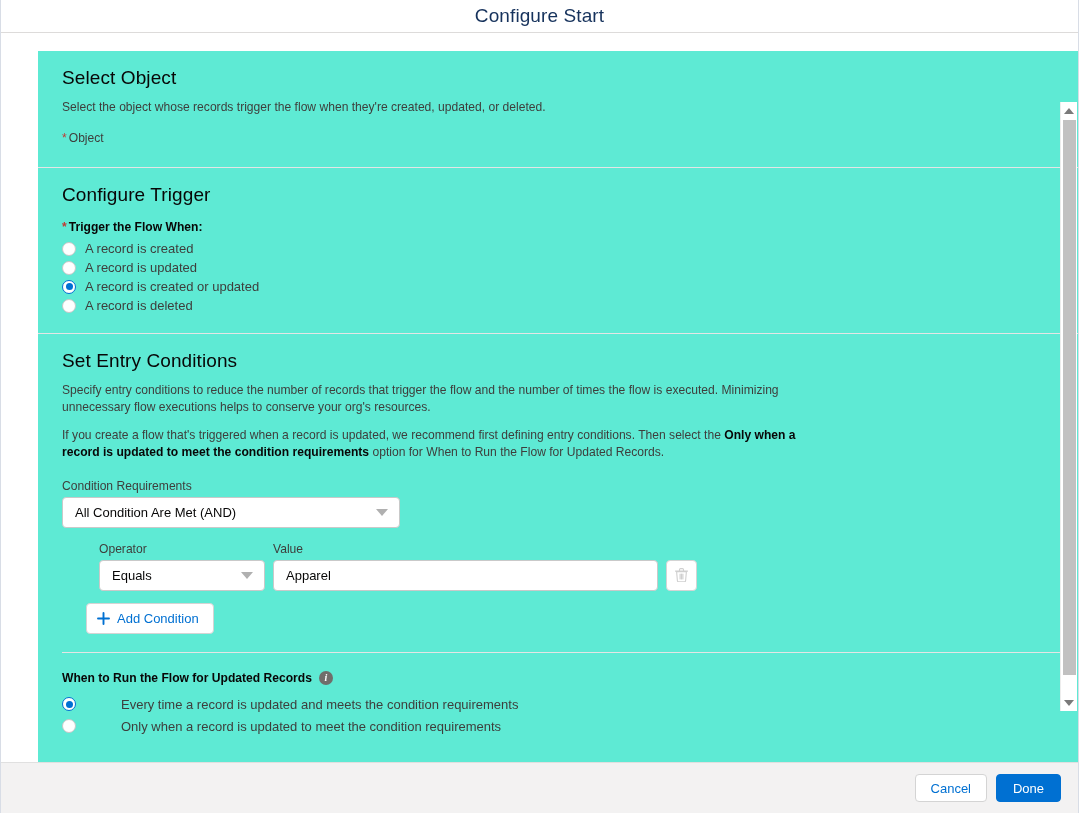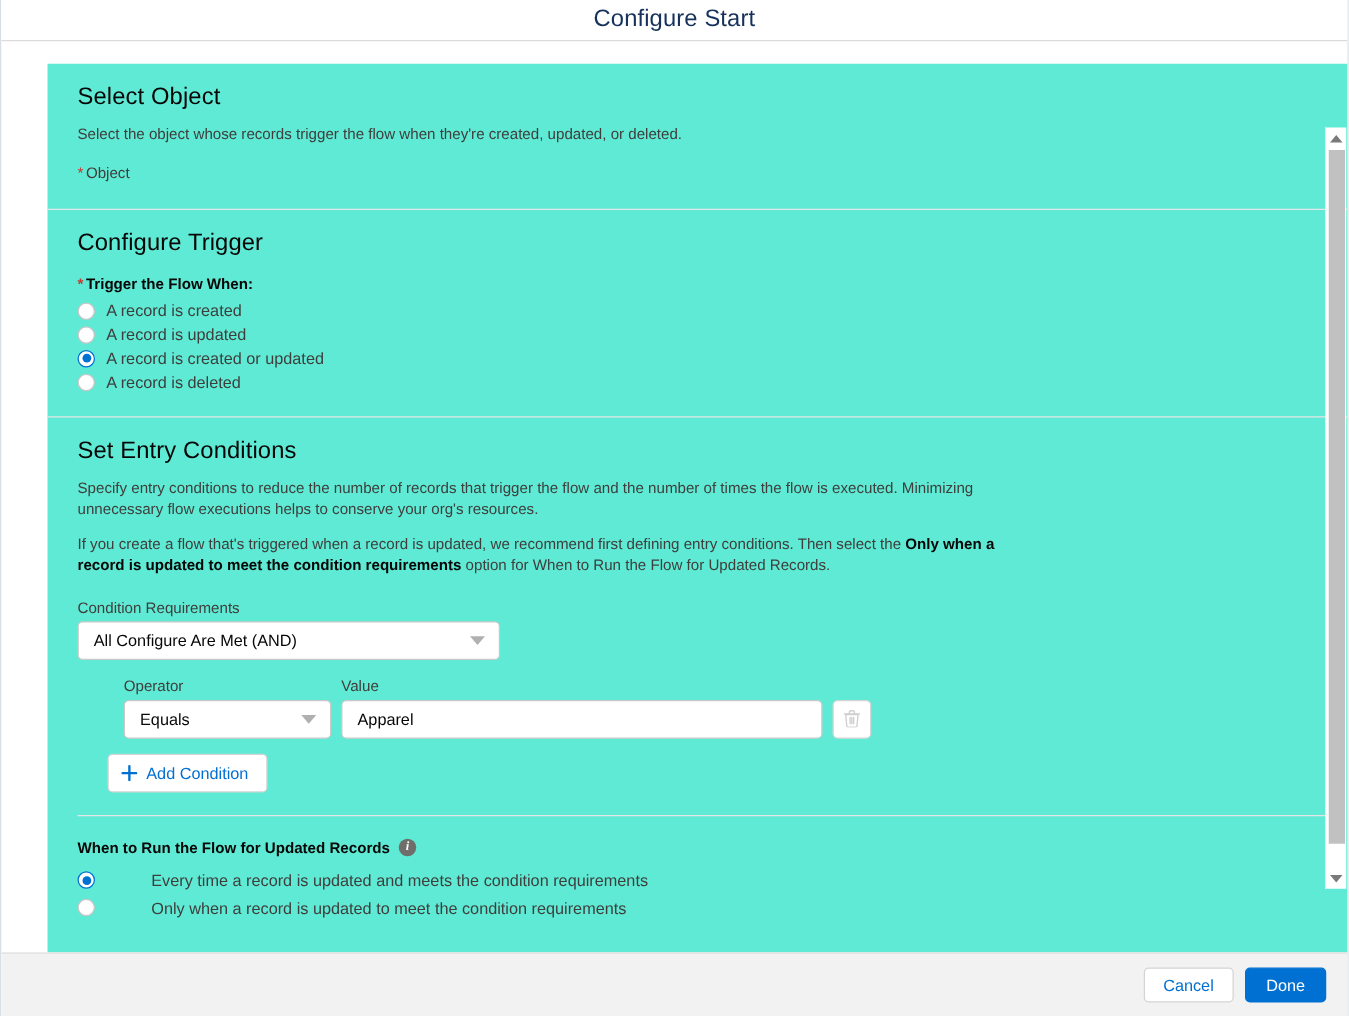--- a/index.html
+++ b/index.html
@@ -375,21 +375,21 @@
 
       <div class="section last">
         <h2 class="section-heading">Set Entry Conditions</h2>
         <p class="section-desc">Specify entry conditions to reduce the number of records that trigger the flow and the number of times the flow is executed. Minimizing unnecessary flow executions helps to conserve your org's resources.</p>
         <p class="section-desc tight"><span>If you create a flow that's triggered when a record is updated, we recommend first defining entry conditions. Then select the </span><b>Only when a record is updated to meet the condition requirements</b><span> option for When to Run the Flow for Updated Records.</span></p>
 
         <div style="margin-top:17px;">
           <label class="field-label">Condition Requirements</label>
           <div style="width:338px;">
             <div class="sf-select">
-              <span>All Configure Are Met (AND)</span>
+              <span>All Condition Are Met (AND)</span>
               <span class="caret"></span>
             </div>
           </div>
         </div>
 
         <div class="cond-row">
 
           <div class="cond-col-op">
             <label class="field-label">Operator</label>
             <div class="sf-select">

